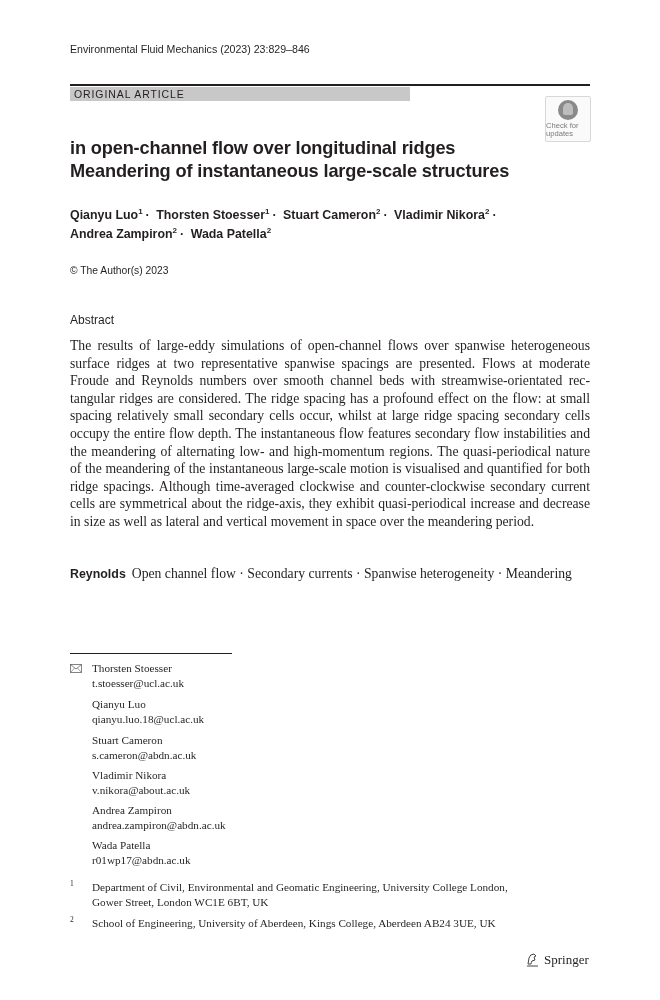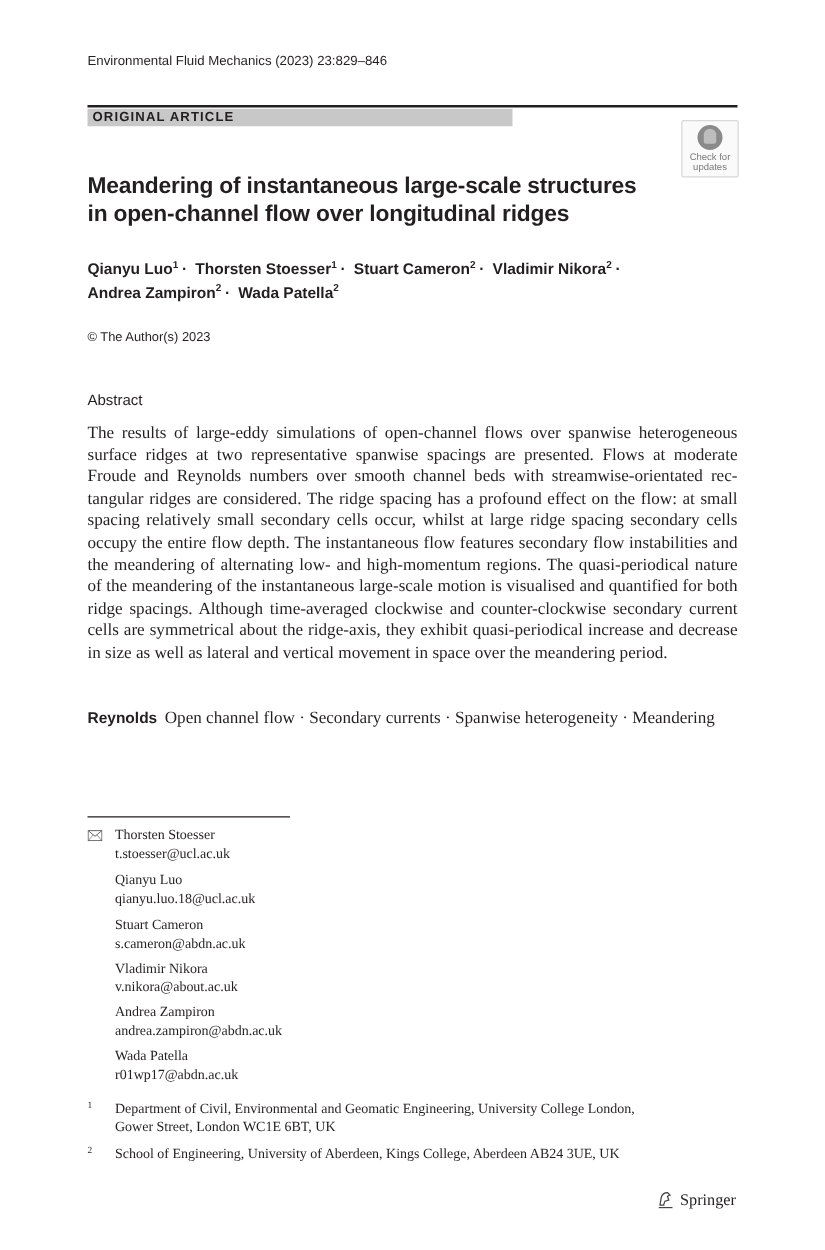--- a/index.html
+++ b/index.html
@@ -4,26 +4,26 @@
 <style>
   html, body { margin:0; padding:0; background:#ffffff; }
   body { width:660px; height:1000px; position:relative; overflow:hidden; color:#231f20; }
   .sans { font-family: "Liberation Sans", "DejaVu Sans", sans-serif; }
   .serif { font-family: "Liberation Serif", "DejaVu Serif", serif; }
   .abs { position:absolute; }
 
   #journal { left:70px; top:43px; font-size:10.6px; line-height:13.5px; color:#231f20; }
   #rule { left:70px; top:84px; width:520px; height:2px; background:#231f20; }
   #type-bar { left:70px; top:87px; width:340px; height:14px; background:#c8c8c8; }
-  #type-label { left:74px; top:88px; font-size:10.5px; font-weight:bold; letter-spacing:0.9px; line-height:13px; color:#231f20; }
+  #type-label { left:74px; top:88px; font-size:10.5px; font-weight:normal; letter-spacing:0.9px; line-height:13px; color:#231f20; }
 
   #cfu { left:545px; top:96px; width:44px; height:44px; border:1px solid #d8d8d8; border-radius:2px; background:#fafafa; }
   #cfu .circle { position:absolute; left:12px; top:3px; width:20px; height:20px; border-radius:50%; background:#8a8a8a; }
   #cfu .circle .inner { position:absolute; left:5px; top:3px; width:10px; height:12px; border-radius:5px 5px 2px 2px; background:#bdbdbd; }
-  #cfu .t { position:absolute; left:0; width:44px; text-align:center; font-size:7.6px; line-height:8px; color:#7a7a7a; }
+  #cfu .t { position:absolute; left:0; width:44px; font-size:7.6px; line-height:8px; color:#7a7a7a; }
 
   #title { left:70px; top:137px; width:460px; font-size:18.2px; line-height:22.5px; font-weight:bold; color:#231f20; letter-spacing:-0.15px; }
 
   #authors { left:70px; top:206px; width:530px; font-size:12.4px; line-height:19px; font-weight:bold; color:#231f20; }
   #authors sup { font-size:8px; line-height:0; vertical-align:5px; }
   .sep { font-weight:bold; padding:0 3px; }
 
   #dates { left:70px; top:264px; font-size:10.3px; line-height:14px; color:#231f20; }
 
   #abs-head { left:70px; top:312px; font-size:12px; font-weight:normal; line-height:16px; }
@@ -54,22 +54,22 @@
 
 <div id="cfu" class="abs sans">
   <div class="circle">
       <div class="inner"></div>
     </div>
   <div class="t" style="top:25px">Check for</div>
   <div class="t" style="top:33px">updates</div>
 </div>
 
 <div id="title" class="abs sans">
+  <div>in open-channel flow over longitudinal ridges</div>
   <div>Meandering of instantaneous large-scale structures</div>
-  <div>in open-channel flow over longitudinal ridges</div>
 </div>
 
 <div id="authors" class="abs sans">
   <span><span>Qianyu Luo</span><sup>1</sup></span><span class="sep">·</span>
   <span><span>Thorsten Stoesser</span><sup>1</sup></span><span class="sep">·</span>
   <span><span>Stuart Cameron</span><sup>2</sup></span><span class="sep">·</span>
   <span><span>Vladimir Nikora</span><sup>2</sup></span><span class="sep">·</span><br>
   <span><span>Andrea Zampiron</span><sup>2</sup></span><span class="sep">·</span>
   <span><span>Wada Patella</span><sup>2</sup></span>
 </div>

